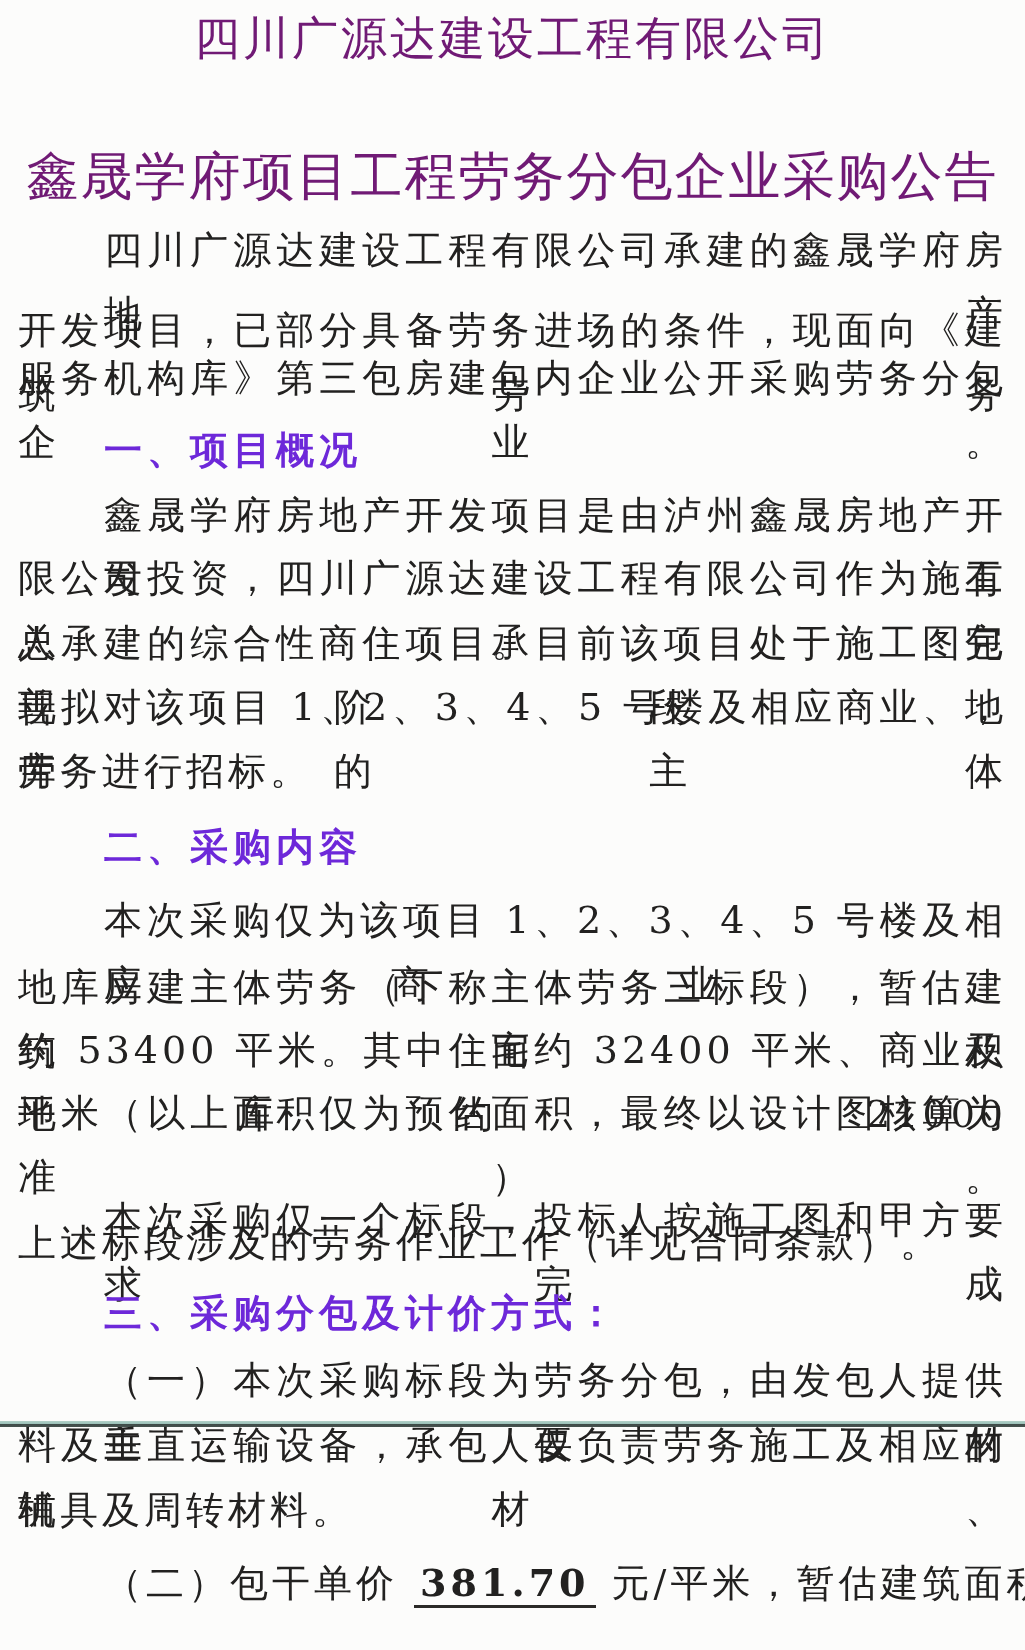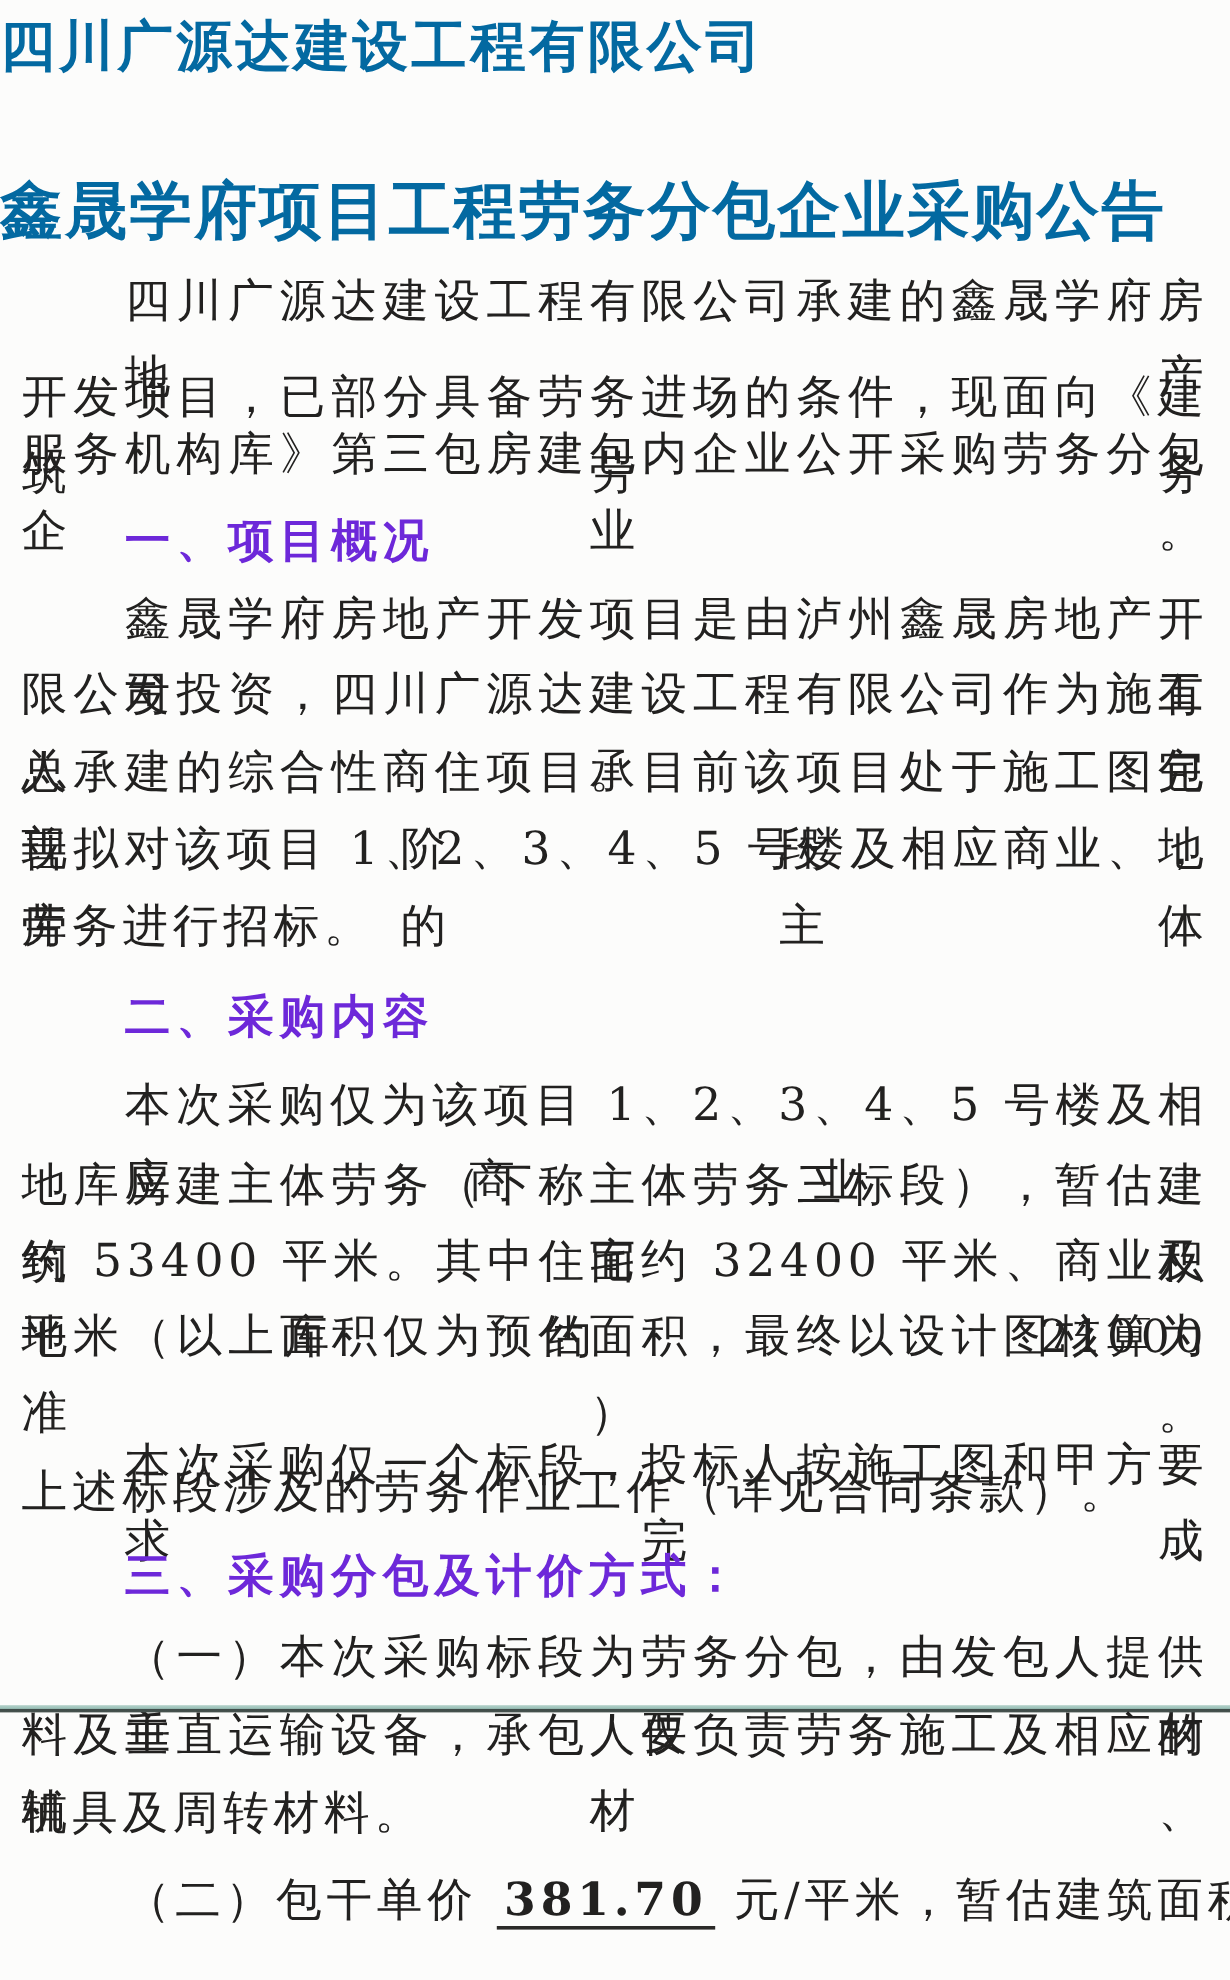--- a/index.html
+++ b/index.html
@@ -13,23 +13,23 @@
     height: 1650px;
     background: #fcfcfb;
     overflow: hidden;
     color: #1e1e1e;
     font-family: "DejaVu Serif", "Liberation Serif", serif;
   }
   .title {
     position: absolute;
     left: 0;
     width: 1025px;
-    text-align: left;
-    font-weight: bold;
-    color: #0369a1;
+    text-align: center;
+    font-weight: normal;
+    color: #701a75;
     font-family: "DejaVu Serif", "Liberation Serif", serif;
     white-space: nowrap;
   }
   #company-title {
     top: 6px;
     height: 64px;
     line-height: 64px;
     font-size: 46px;
     letter-spacing: 3px;
   }

